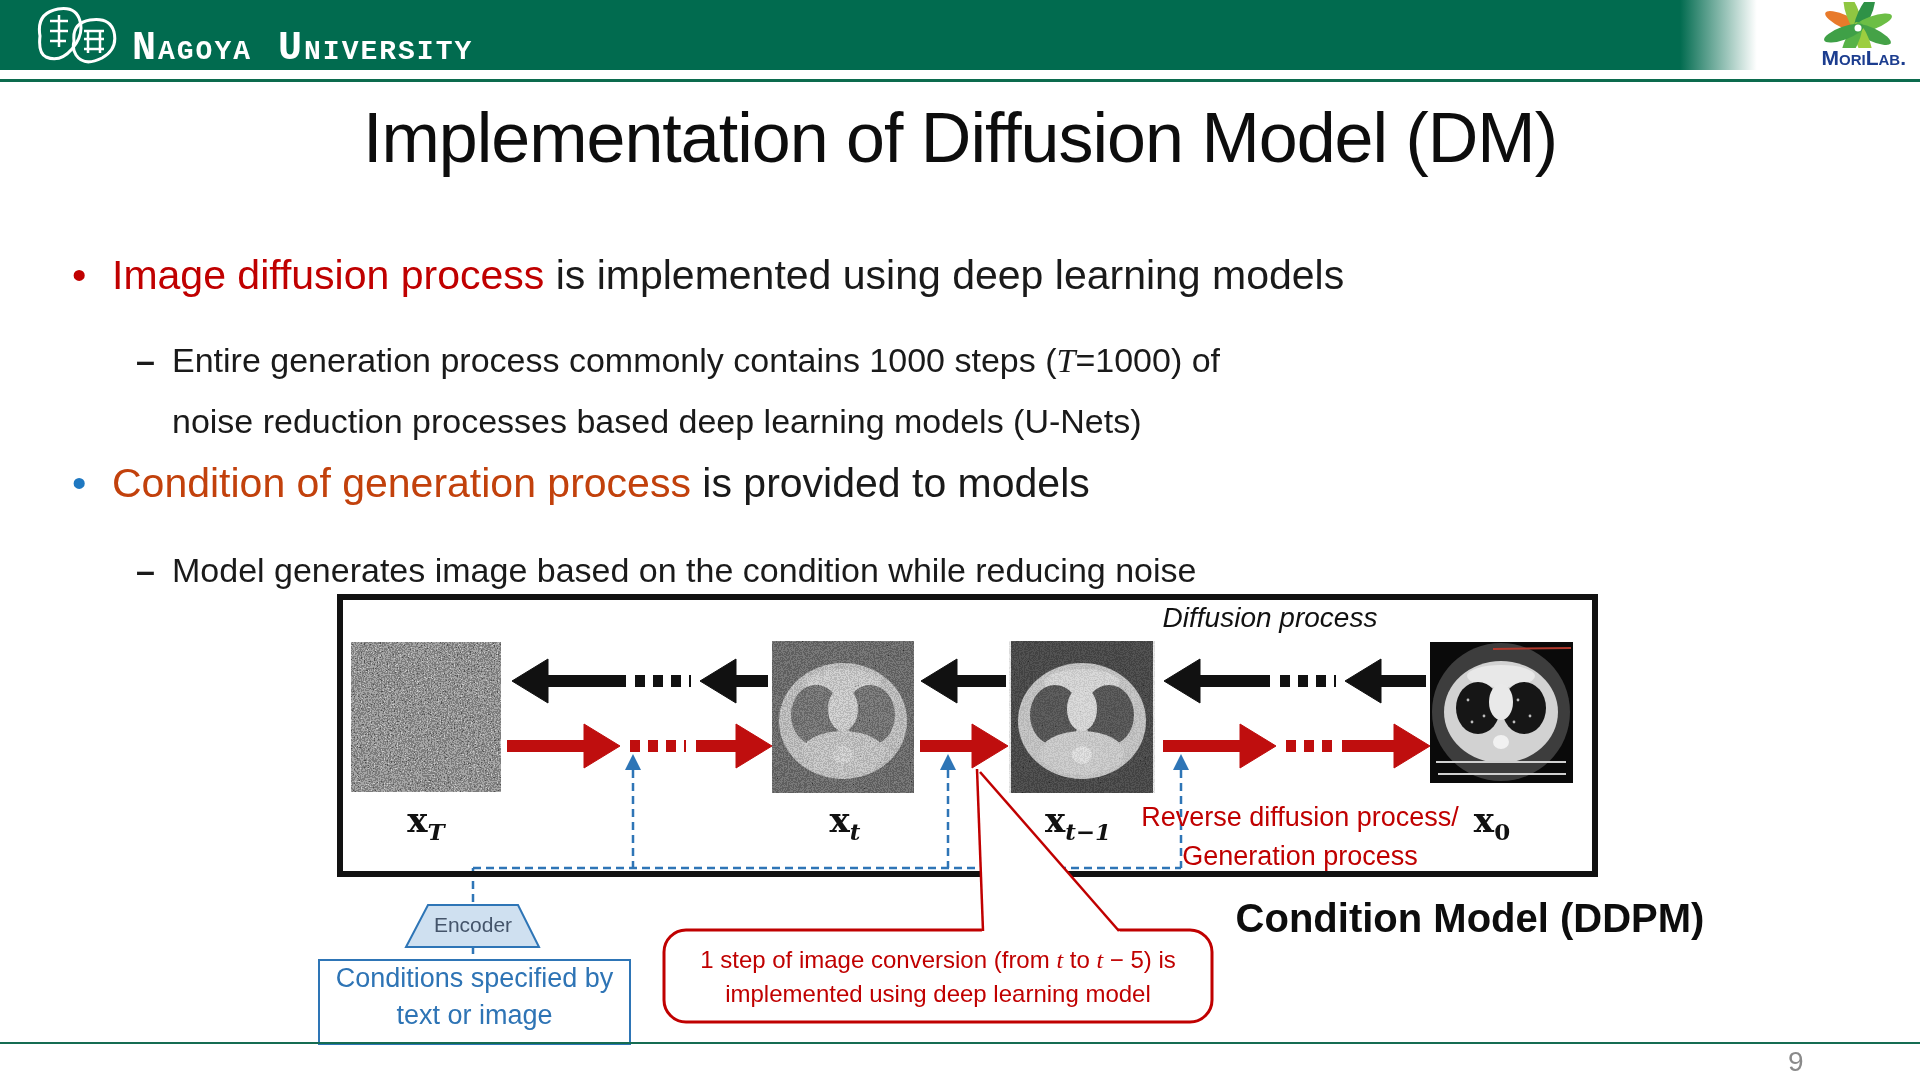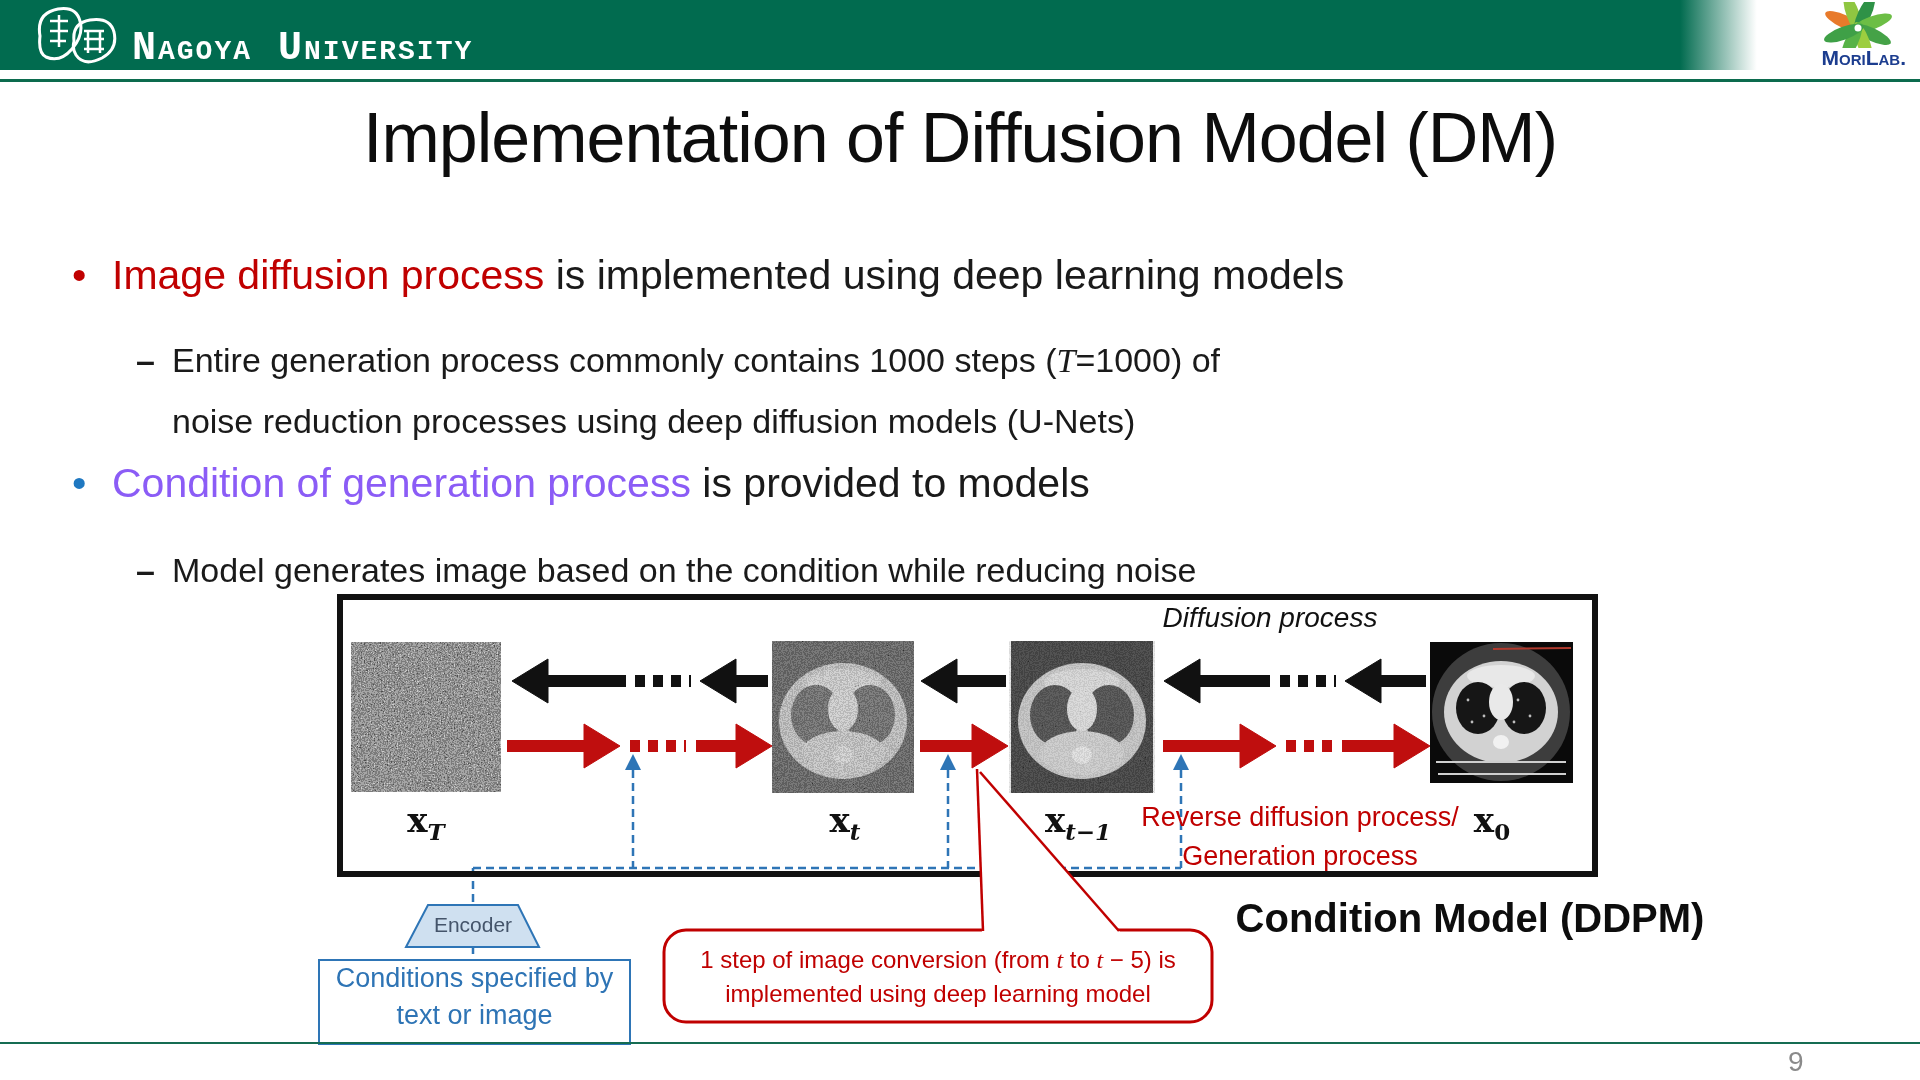--- a/index.html
+++ b/index.html
@@ -19,21 +19,21 @@
     font-variant:small-caps;font-size:21px;letter-spacing:0px;}
 
   
   .title{position:absolute;left:0;top:98px;width:100%;text-align:center;color:#0d0d0d;
     font-size:70px;font-weight:400;letter-spacing:-1px;}
   .bullet-row{position:absolute;display:flex;color:#1a1a1a;font-size:41px;}
   .bullet-row .marker{width:40px;flex:0 0 40px;}
   .sub-row{position:absolute;display:flex;color:#1a1a1a;font-size:34px;line-height:60px;}
   .sub-row .marker{width:36px;flex:0 0 36px;font-weight:bold;}
   .hl-red{color:#C00000;}
-  .hl-blue{color:#8b5cf6;}
+  .hl-blue{color:#c2410c;}
   .marker-red{color:#C00000;}
   .marker-blue{color:#1F78C1;}
   .mathvar{font-family:"Liberation Serif",serif;font-style:italic;}
 
   
   .dg-label{position:absolute;transform:translateX(-50%);white-space:nowrap;}
   .diff-label{top:602px;left:1270px;font-size:28px;color:#111;font-style:italic;}
   .x-label{top:800px;font-family:"DejaVu Serif",serif;font-weight:bold;font-size:34px;color:#111;}
   .x-label .sub{font-size:23px;font-style:italic;font-weight:bold;vertical-align:-8px;}
   .reverse-label{top:798px;left:1300px;color:#C00000;font-size:27px;line-height:39px;text-align:center;}
@@ -90,21 +90,21 @@
   <div class="title">Implementation of Diffusion Model (DM)</div>
 
   <div class="bullet-row" style="left:72px;top:252px;">
     <span class="marker marker-red">•</span>
     <span><span class="hl-red">Image diffusion process</span><span> is implemented using deep learning models</span></span>
   </div>
 
   <div class="sub-row" style="left:136px;top:330px;">
     <span class="marker">–</span>
     <span><span>Entire generation process commonly contains 1000 steps (</span><span class="mathvar">T</span><span>=1000) of</span><br>
-      <span>noise reduction processes using deep diffusion models (U-Nets)</span></span>
+      <span>noise reduction processes based deep learning models (U-Nets)</span></span>
   </div>
 
   <div class="bullet-row" style="left:72px;top:460px;">
     <span class="marker marker-blue">•</span>
     <span><span class="hl-blue">Condition of generation process</span><span> is provided to models</span></span>
   </div>
 
   <div class="sub-row" style="left:136px;top:540px;">
     <span class="marker">–</span>
     <span>Model generates image based on the condition while reducing noise</span>

